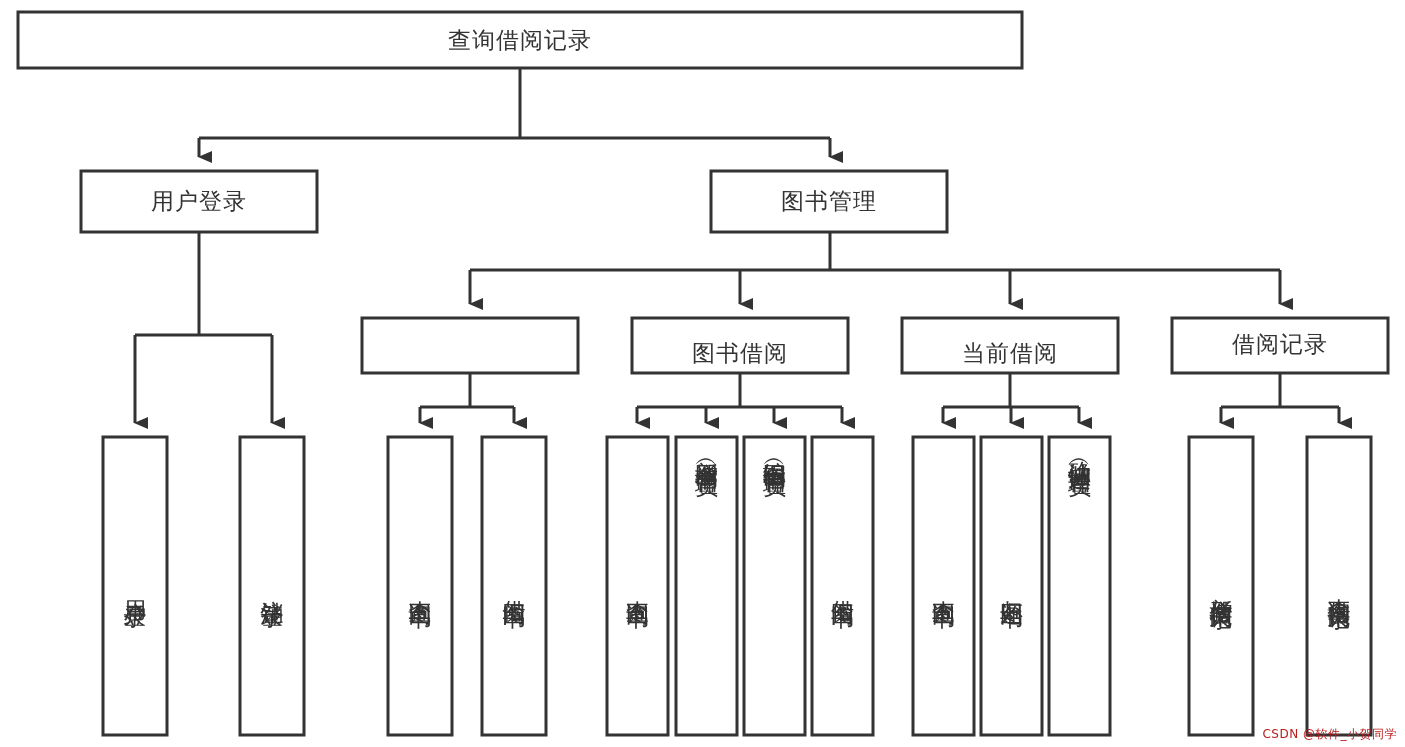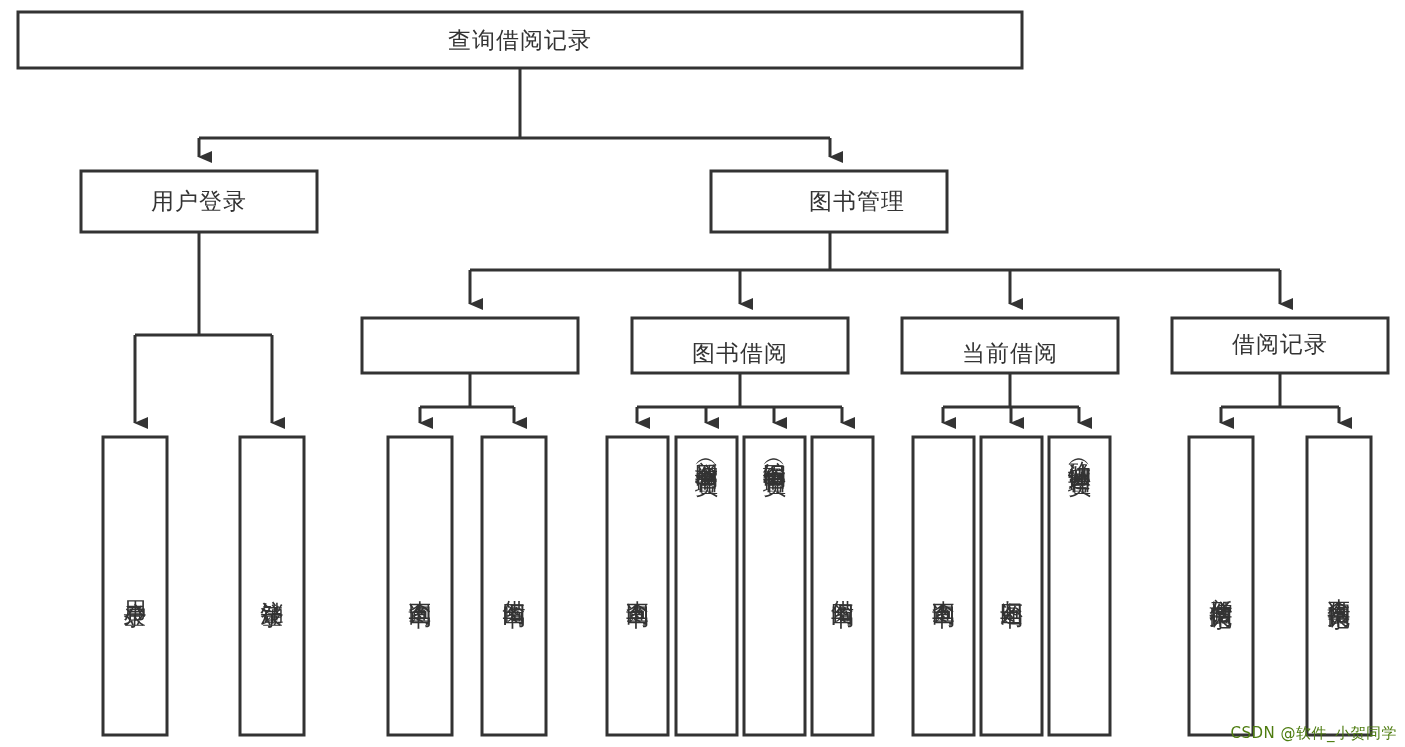--- a/index.html
+++ b/index.html
@@ -34,22 +34,22 @@
     justify-content:center;
     font-size:23px;
     color:#333333;
     letter-spacing:1px;
     white-space:nowrap;
     pointer-events:none;
   }
   #watermark{
     position:absolute;
     right:8px;bottom:4px;
-    font-size:15px;
-    color:#4d7c0f;
+    font-size:12px;
+    color:#b91c1c;
     letter-spacing:0.5px;
     font-family:"DejaVu Sans","Liberation Sans",sans-serif;
   }
 </style>
 </head>
 <body>
 
 <div id="diagram-root">
 
   <svg id="tree" viewBox="0 0 1405 747">
@@ -124,21 +124,21 @@
 
     <path class="link-line" d="M1280,373 L1280,407"></path>
     <path class="link-line" d="M1221,407 L1339,407"></path>
     <path class="link-line" d="M1221,407 L1221,423" marker-end="url(#arrow)"></path>
     <path class="link-line" d="M1339,407 L1339,423" marker-end="url(#arrow)"></path>
   </svg>
 
   <div class="hlabel-holder" style="left:18px;top:12px;width:1004px;height:56px;">查询借阅记录</div>
 
   <div class="hlabel-holder" style="left:81px;top:171px;width:236px;height:61px;">用户登录</div>
-  <div class="hlabel-holder" style="left:711px;top:171px;width:236px;height:61px;padding-left:28px;">图书管理</div>
+  <div class="hlabel-holder" style="left:711px;top:171px;width:236px;height:61px;">图书管理</div>
 
   <div class="hlabel-holder" style="left:632px;top:318px;width:216px;height:70px;">图书借阅</div>
   <div class="hlabel-holder" style="left:902px;top:318px;width:216px;height:71px;">当前借阅</div>
   <div class="hlabel-holder" style="left:1172px;top:318px;width:216px;height:53px;">借阅记录</div>
 
   <div class="vlabel-holder" style="left:103px;top:437px;width:64px;height:298px;">用户登录</div>
   <div class="vlabel-holder" style="left:240px;top:437px;width:64px;height:298px;">注销登录</div>
 
   <div class="vlabel-holder" style="left:388px;top:437px;width:64px;height:298px;">查询图书</div>
   <div class="vlabel-holder" style="left:482px;top:437px;width:64px;height:298px;">借阅图书</div>

